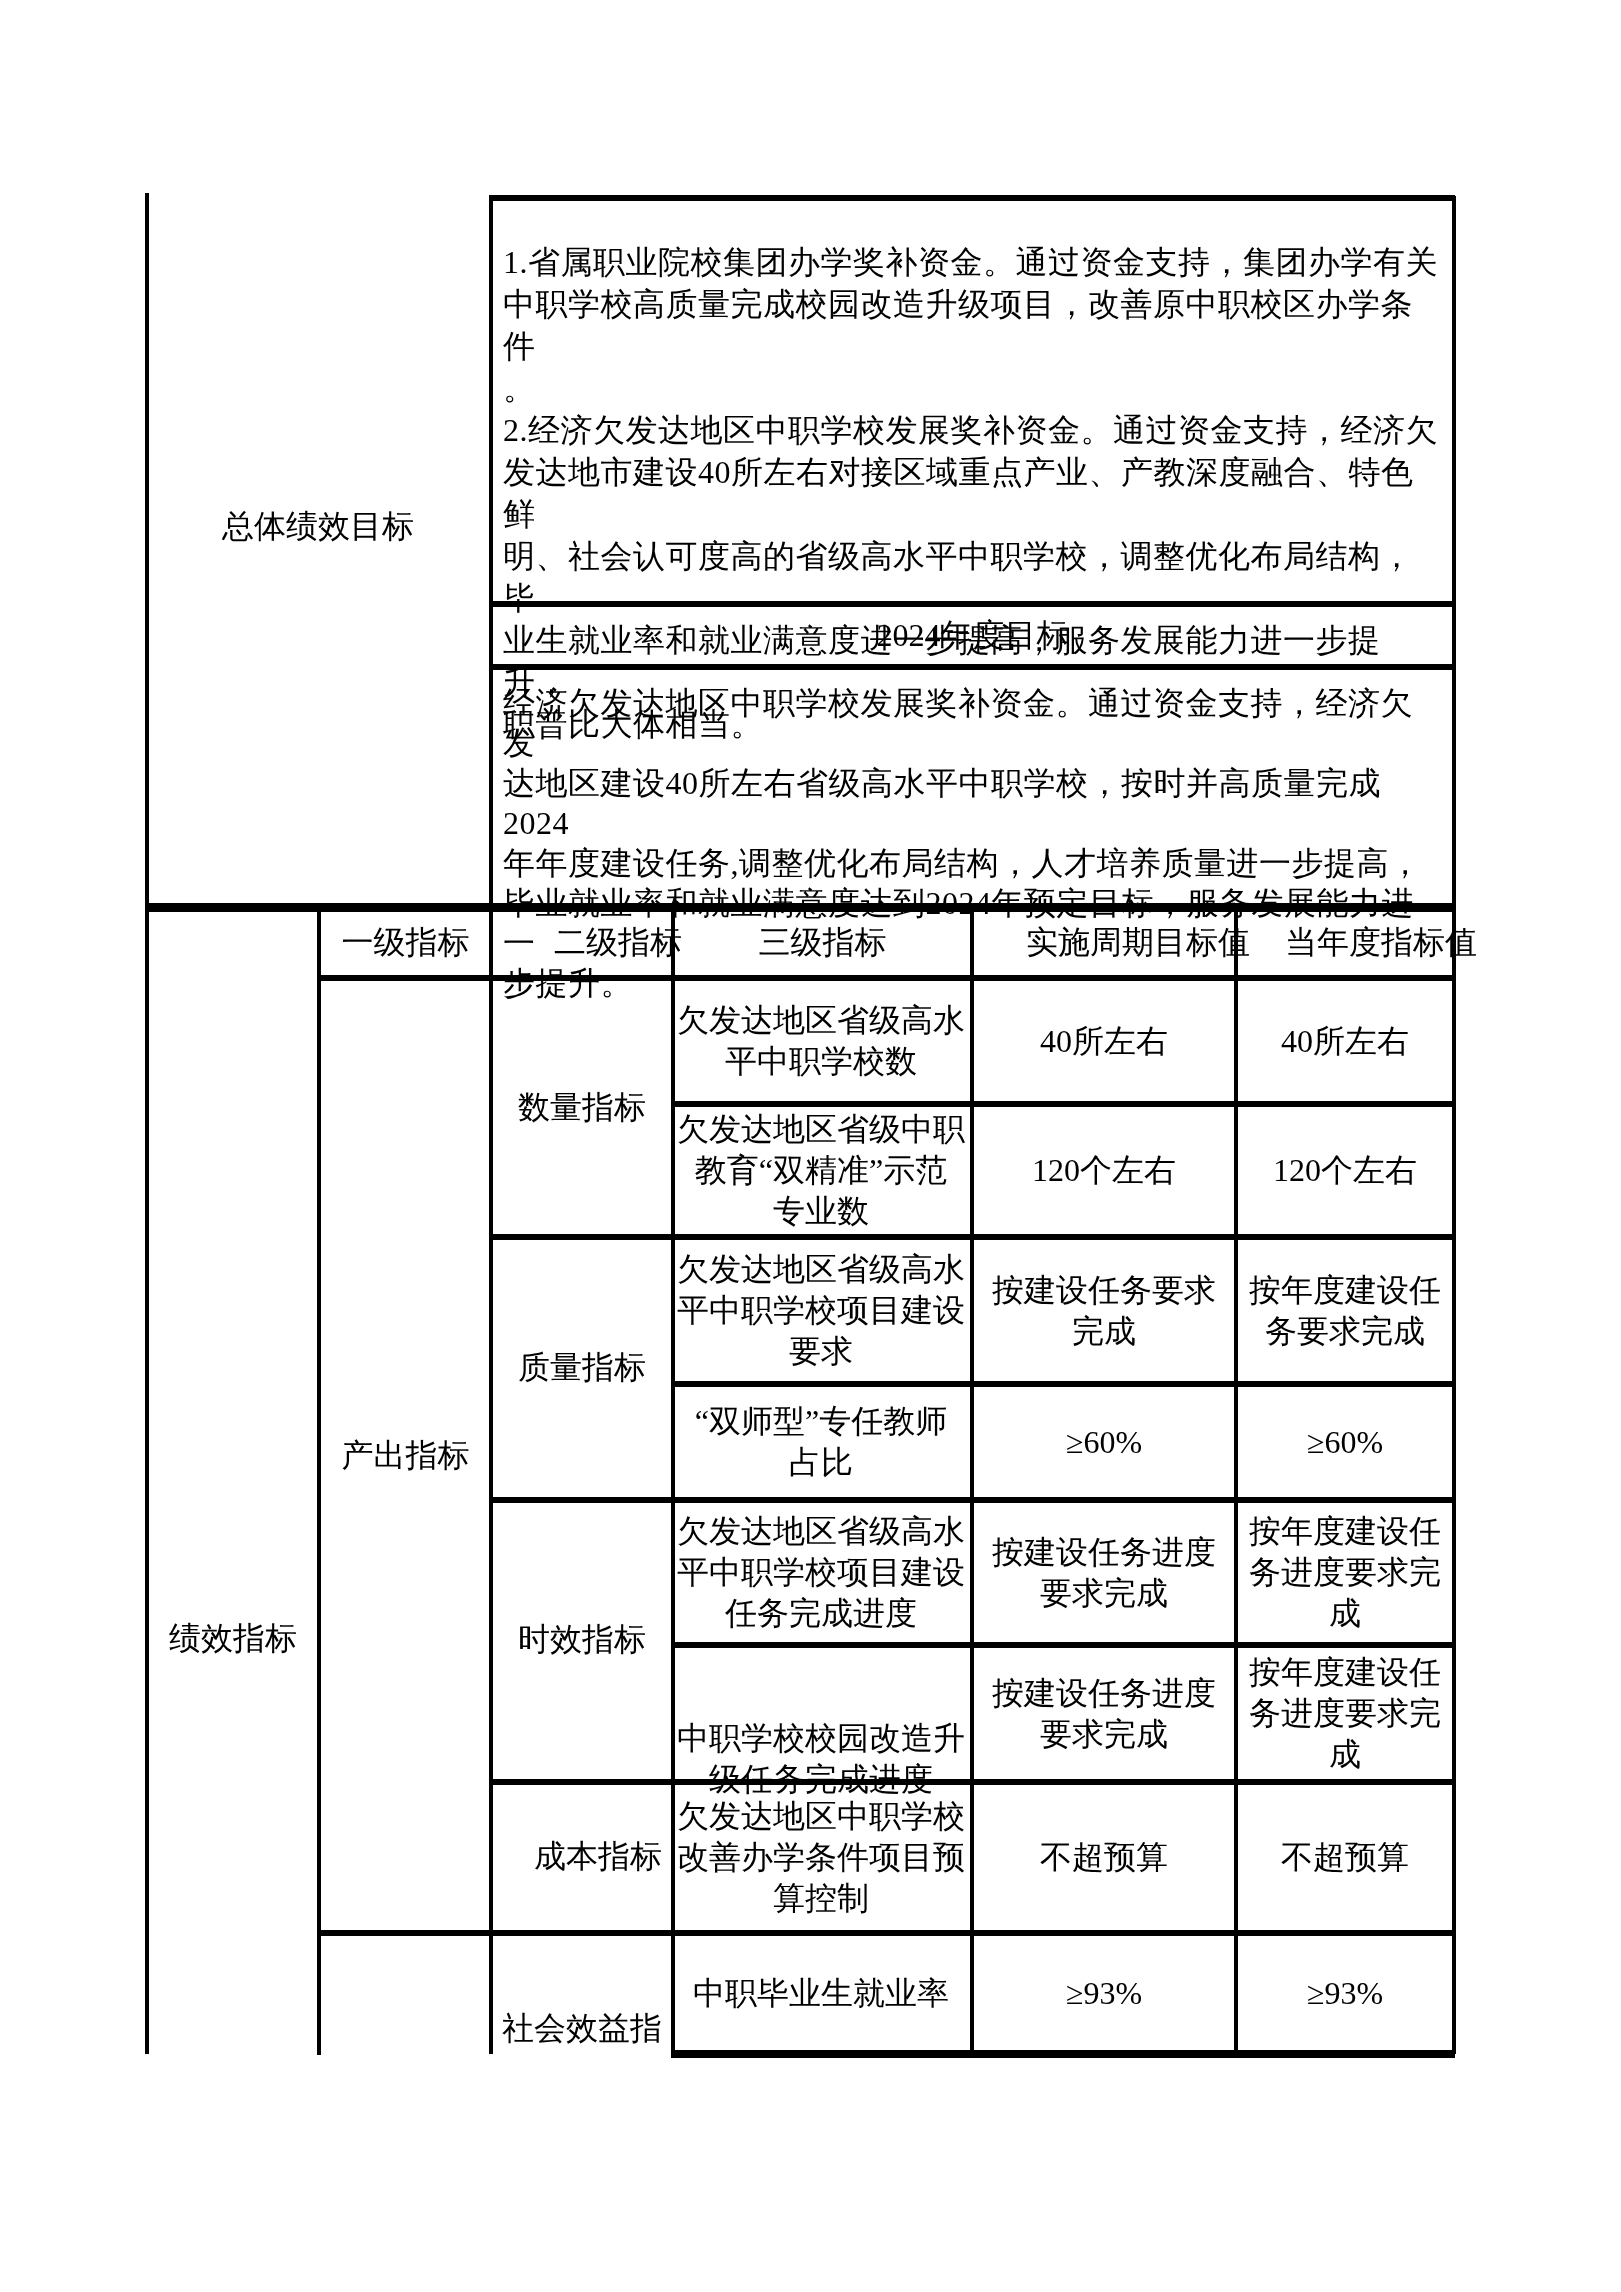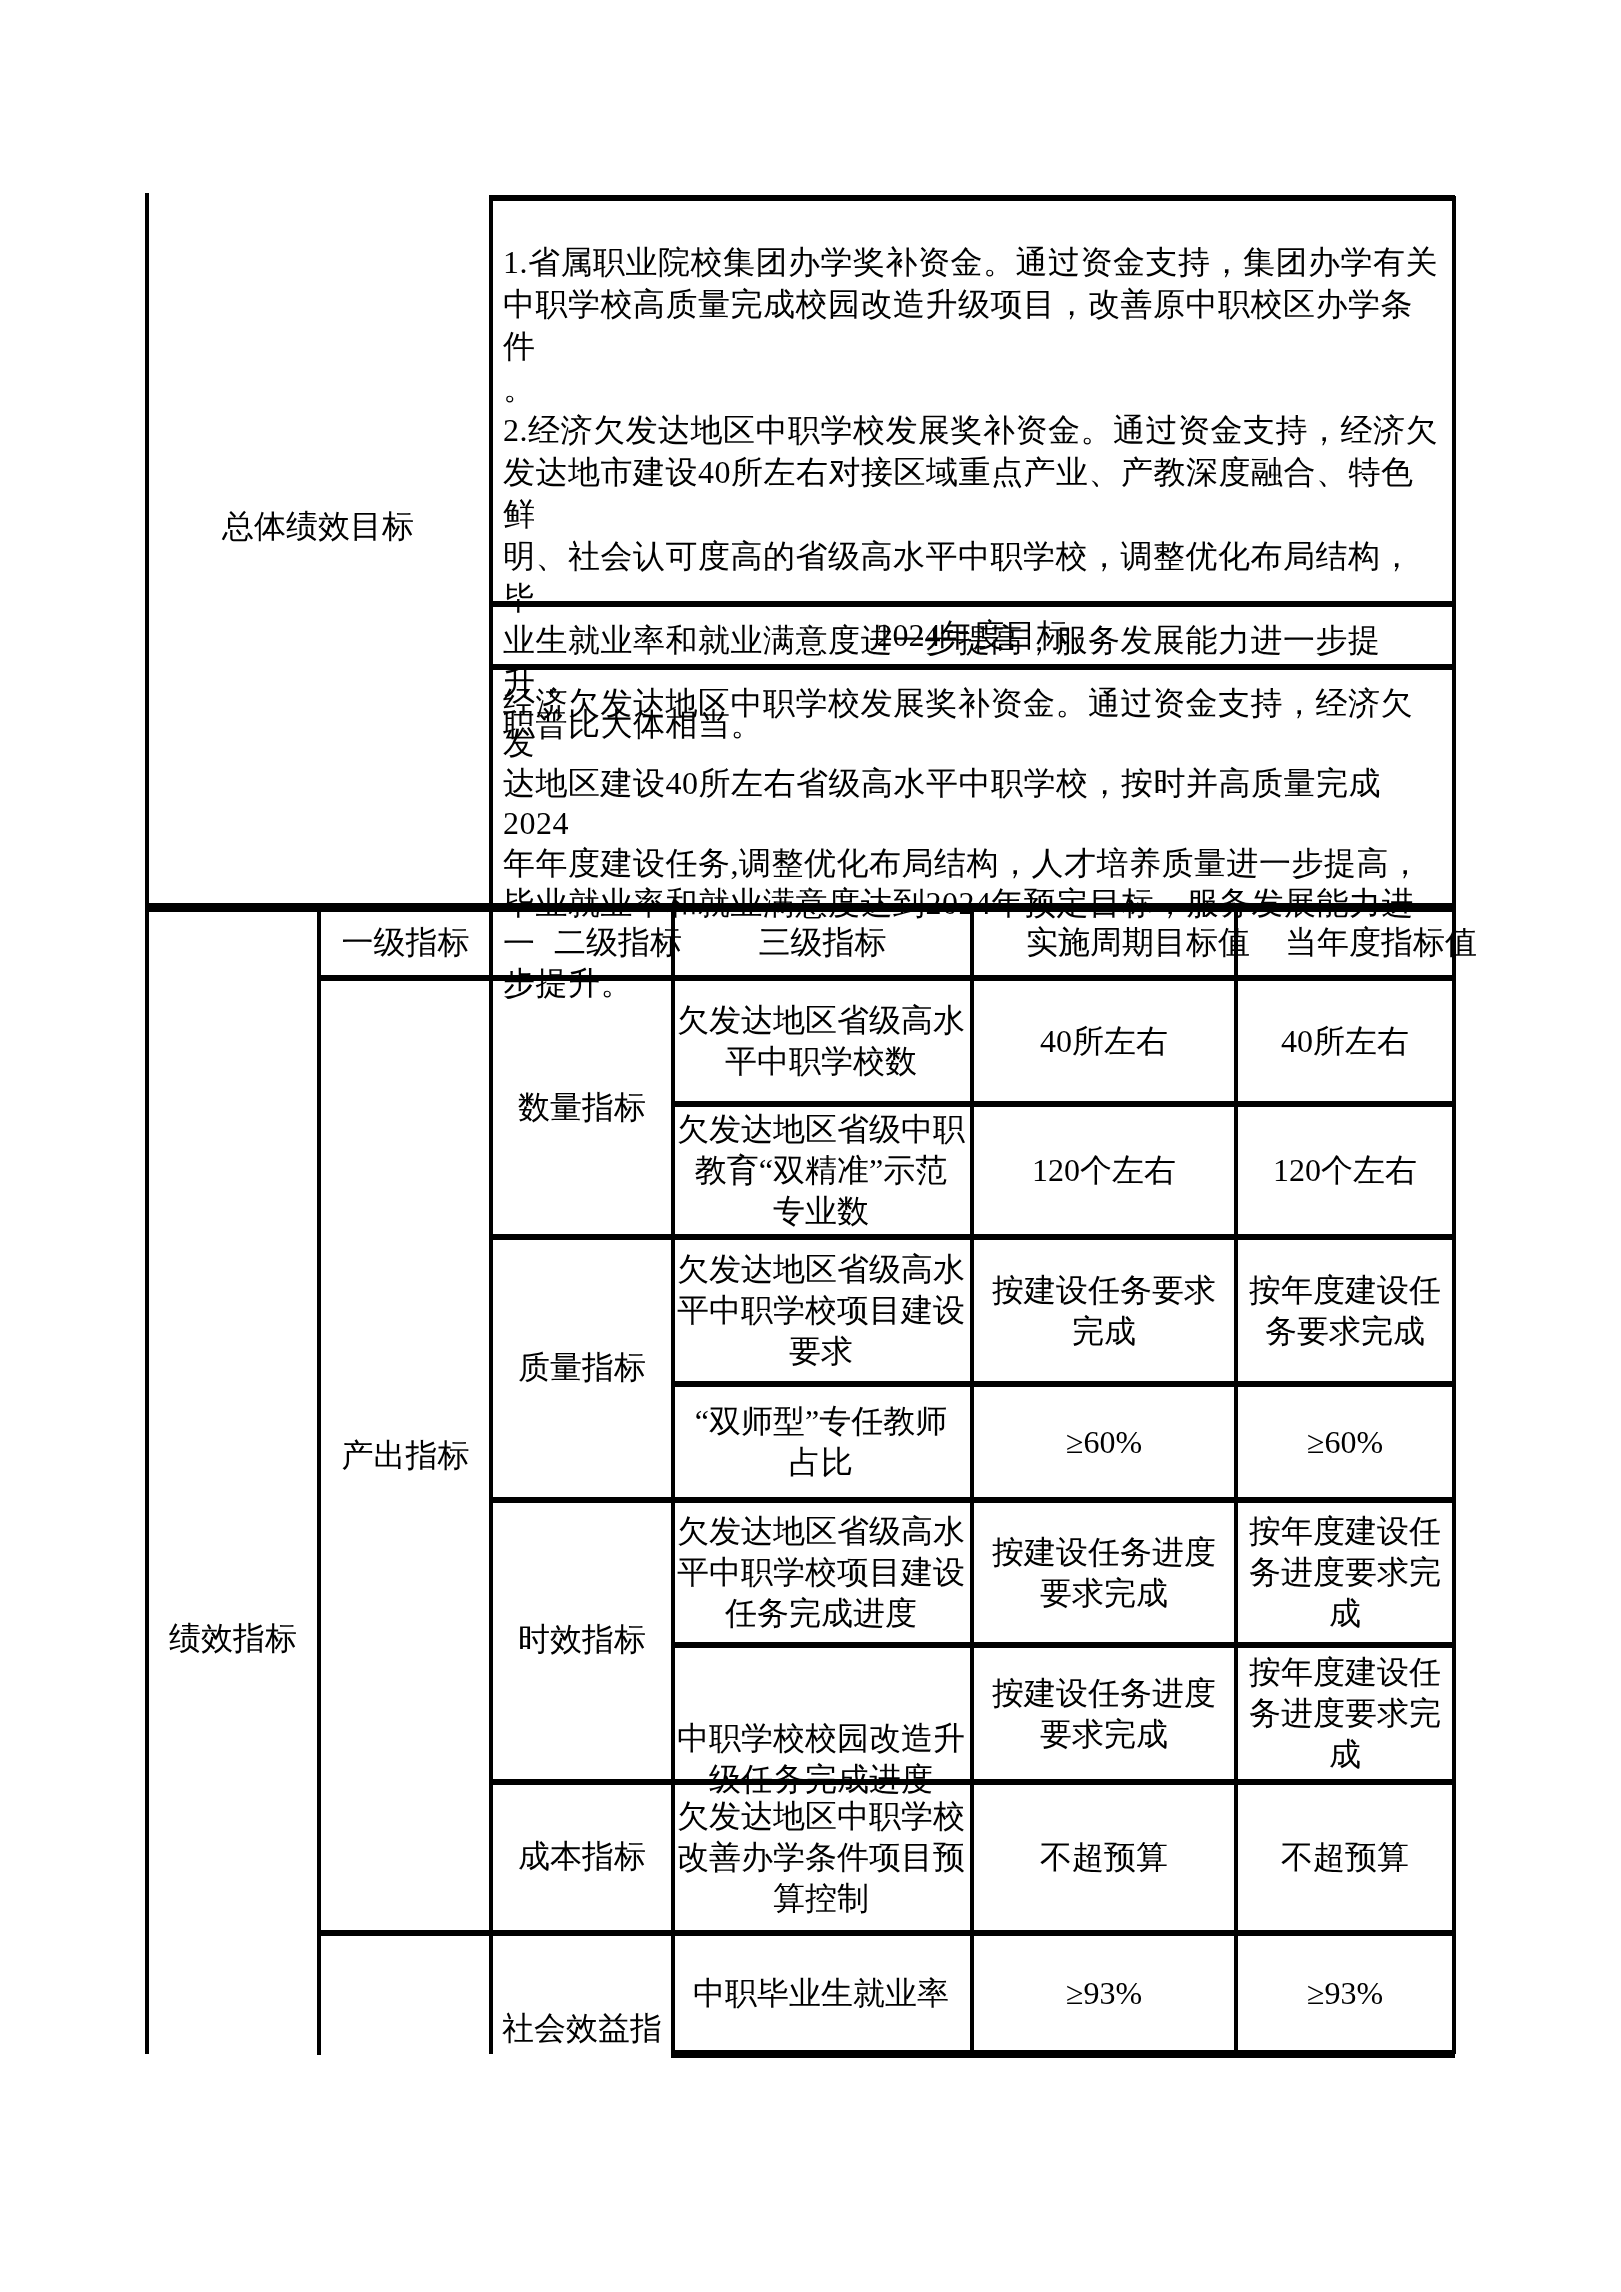--- a/index.html
+++ b/index.html
@@ -79,21 +79,21 @@
   <div class="cell" style="left:675px; top:910px; width:295px; height:65px;">三级指标</div>
   <div class="cell" style="left:1008px; top:910px; width:260px; height:65px;">实施周期目标值</div>
   <div class="cell" style="left:1238px; top:910px; width:214px; height:65px;padding-left:36px;">当年度指标值</div>
 
   <div class="cell" style="left:149px; top:1619px; width:168px; height:39px;">绩效指标</div>
   <div class="cell" style="left:321px; top:981px; width:169px; height:949px;">产出指标</div>
 
   <div class="cell" style="left:493px; top:981px; width:178px; height:253px;">数量指标</div>
   <div class="cell" style="left:493px; top:1500px; width:178px; height:279px;">时效指标</div>
   <div class="cell" style="left:493px; top:1237px; width:178px; height:260px;">质量指标</div>
-  <div class="cell" style="left:493px; top:1782px; width:178px; height:148px;">成本指标</div>
+  <div class="cell" style="left:493px; top:1782px; width:178px; height:148px;padding-left:16px;">成本指标</div>
   <div class="cell bottom" style="left:493px; top:1933px; width:178px; height:116px;">社会效益指</div>
 
   <div class="cell" style="left:675px; top:981px; width:292px; height:120px;">欠发达地区省级高水
 平中职学校数</div>
   <div class="cell" style="left:974px; top:981px; width:260px; height:120px;">40所左右</div>
   <div class="cell" style="left:1238px; top:981px; width:214px; height:120px;">40所左右</div>
 
   <div class="cell" style="left:675px; top:1107px; width:292px; height:127px;">欠发达地区省级中职
 教育“双精准”示范
 专业数</div>

